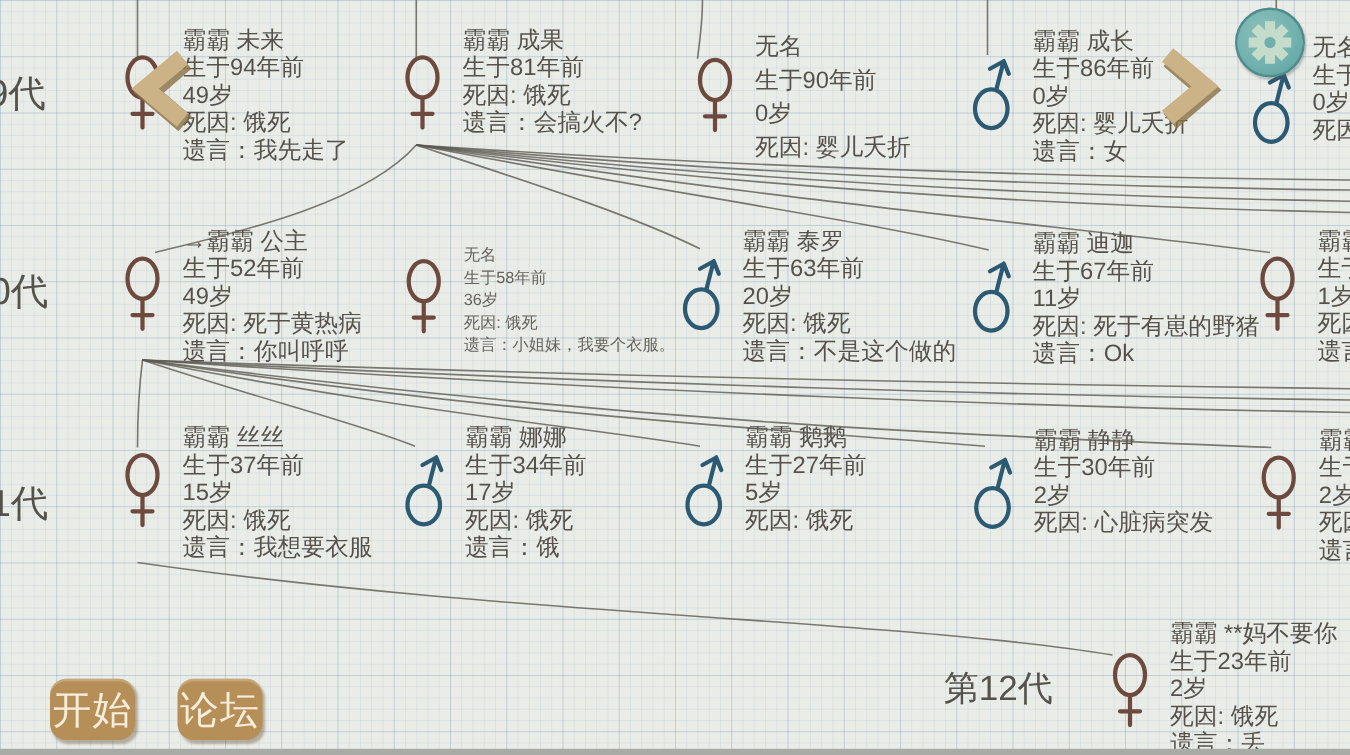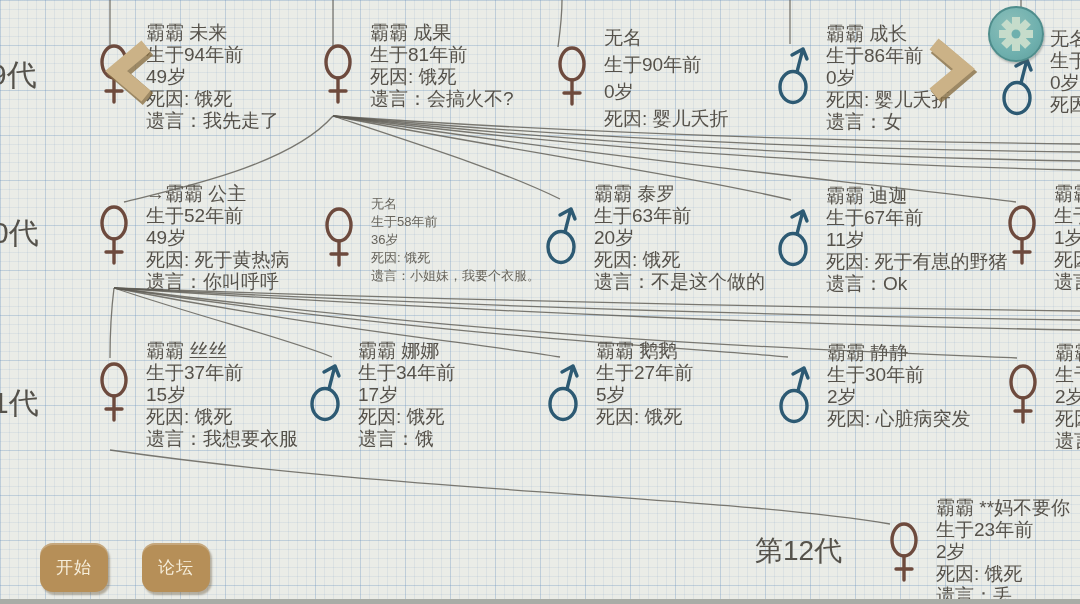--- a/index.html
+++ b/index.html
@@ -28,21 +28,21 @@
   .f .st{stroke:#6d4a3d;}
   .m .st{stroke:#2d5a73;}
   .u{}
   .genlabel{position:absolute;font-size:30px;color:#55524b;z-index:2;white-space:nowrap;}
   .arrow{position:absolute;z-index:5;cursor:pointer;}
   .gearwrap{position:absolute;left:988px;top:6px;width:56px;height:56px;border-radius:50%;
     background:radial-gradient(circle at 40% 35%, #8ec0ba, #6fb0ae 60%, #5f9d9c);
     border:2px solid #4f8d8c;box-sizing:border-box;z-index:6;cursor:pointer;
     display:flex;align-items:center;justify-content:center;box-shadow:1px 2px 2px rgba(80,90,90,.35);}
   .btn{position:absolute;top:543px;width:68px;height:49px;background:#b68f58;border-radius:13px;
-    color:#f6eedb;font-size:17px;display:flex;align-items:center;justify-content:center;z-index:6;
+    color:#f6eedb;font-size:31px;display:flex;align-items:center;justify-content:center;z-index:6;
     box-shadow:2px 3px 2px rgba(100,80,50,.4), inset 0 2px 0 rgba(255,255,255,.22);cursor:pointer;letter-spacing:1px;}
   .gen12{position:absolute;left:755px;top:532px;font-size:28px;color:#55524b;z-index:2;}
   .bstrip{position:absolute;bottom:0;left:0;width:1080px;height:5px;background:#a9aca6;z-index:7;}
 </style>
 </head>
 <body>
 
 <div class="stage">
 
   <svg class="lines" width="1080" height="604">
@@ -210,21 +210,21 @@
         <path class="st" d="M18 36 V60 M10 49 H26"></path>
       </svg>
     <div class="info">
         <div><span>霸霸 </span><span class="u">丝丝</span></div>
         <div>生于37年前</div>
         <div>15岁</div>
         <div>死因: 饿死</div>
         <div>遗言：我想要衣服</div>
       </div>
   </div>
-  <div class="char" style="left:308px;top:340px">
+  <div class="char" style="left:322px;top:340px">
     <svg class="sym m" width="36" height="64" viewBox="0 0 36 64">
         <ellipse class="st" cx="17" cy="44" rx="13" ry="15.5"></ellipse>
         <path class="st" d="M21 29 C23 21 25 13 27 6 M27 6 L16 12 M27 6 L31 16"></path>
       </svg>
     <div class="info">
         <div>霸霸 娜娜</div>
         <div>生于34年前</div>
         <div>17岁</div>
         <div>死因: 饿死</div>
         <div>遗言：饿</div>

